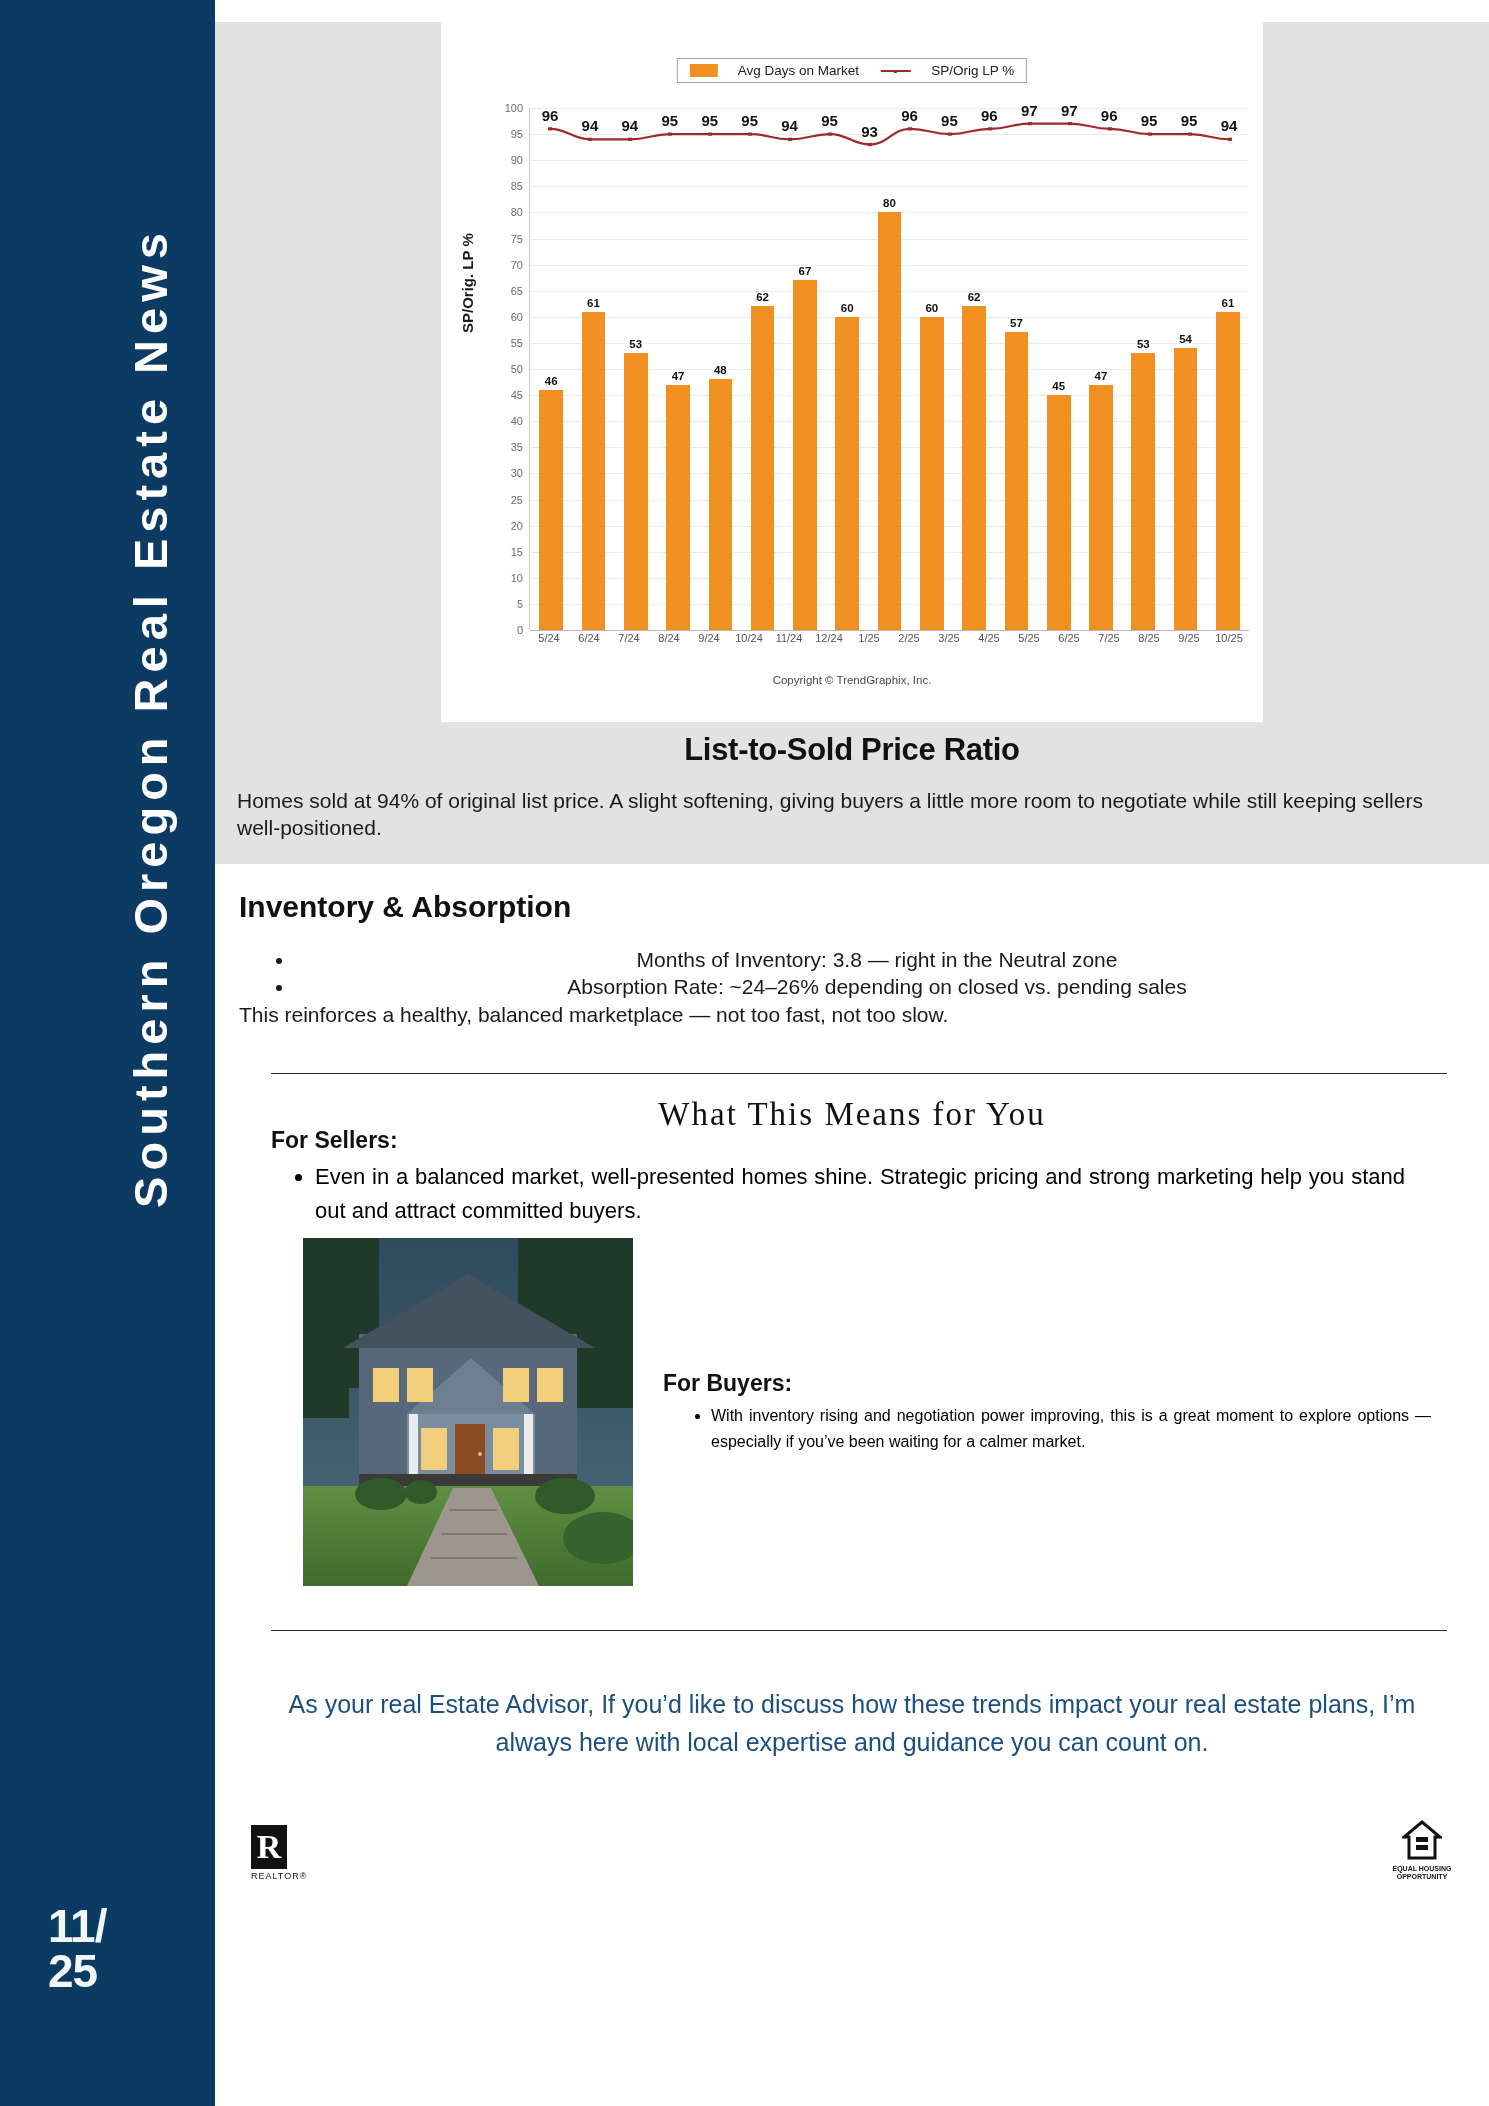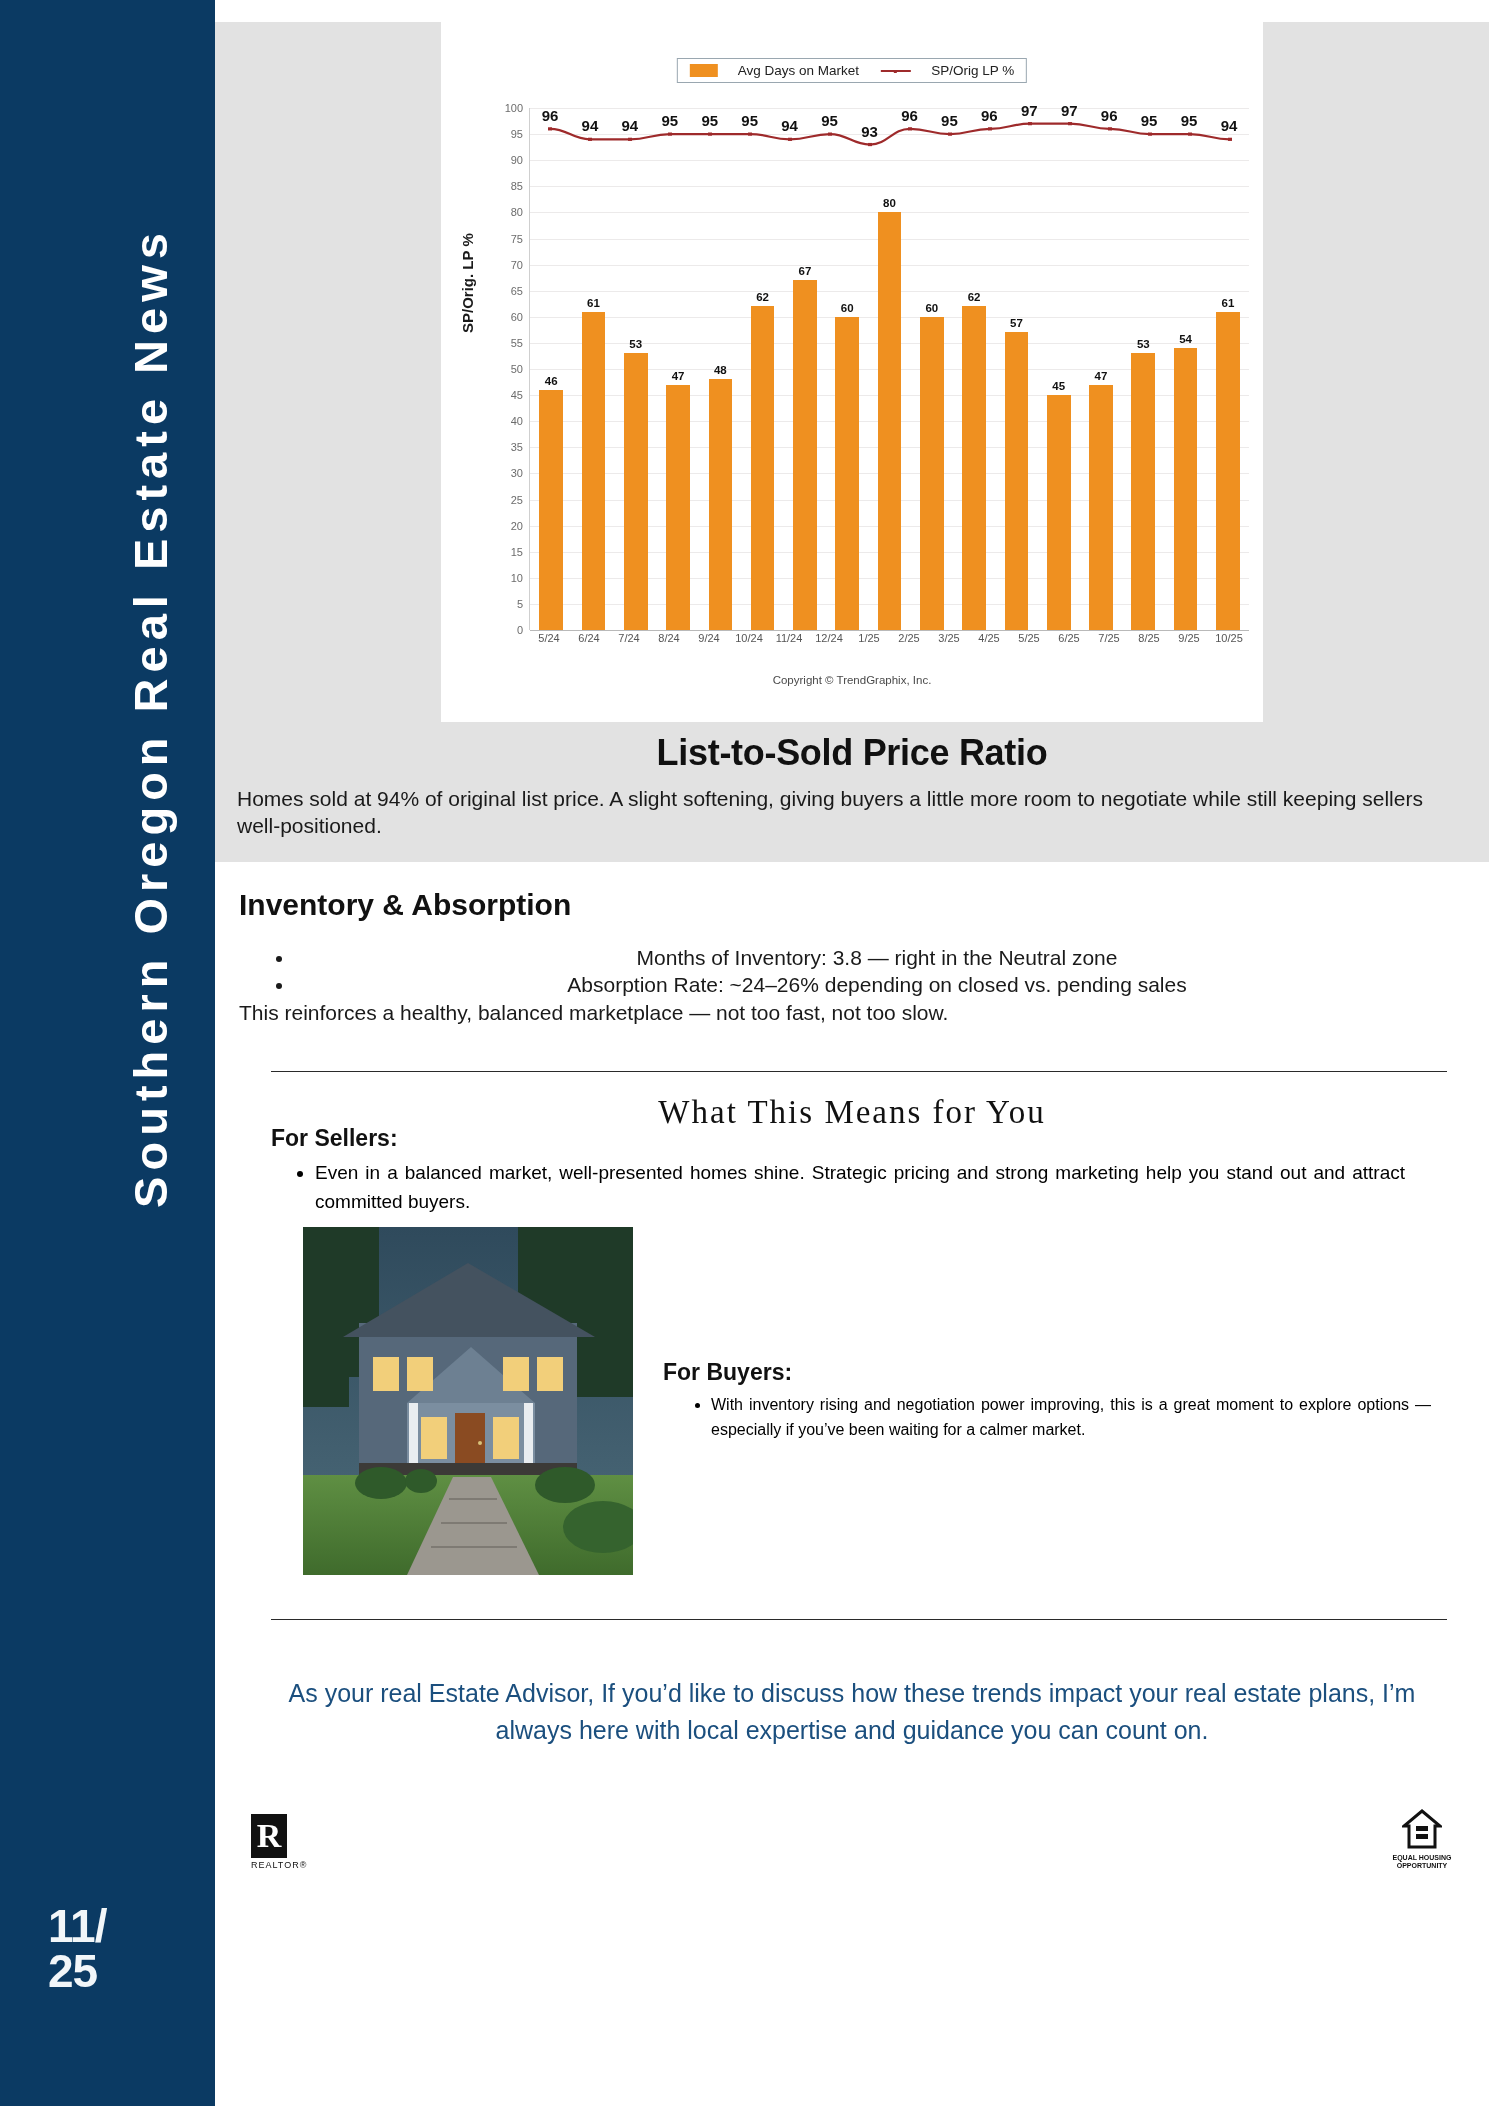--- a/index.html
+++ b/index.html
@@ -98,22 +98,22 @@
   .lineval{position:absolute;font-size:15px;font-weight:bold;color:#111;transform:translate(-50%,0);}
 
   .xaxis{position:absolute;left:88px;right:14px;top:524px;display:flex;}
   .xtick{flex:1 1 0;text-align:center;font-size:11px;color:#555;}
   .copyright{
     position:absolute;left:0;right:0;top:566px;text-align:center;
     font-size:11.5px;color:#4a4a4a;
   }
 
   .ratio-title{
-    text-align:center;font-size:36px;font-weight:bold;color:#111;
-    margin:10px 0 12px 0;letter-spacing:-0.3px;
+    text-align:center;font-size:31px;font-weight:bold;color:#111;
+    margin:10px 0 20px 0;letter-spacing:-0.3px;
   }
   .ratio-desc{
     font-size:21px;color:#1a1a1a;line-height:1.28;
     padding:0 24px 0 22px;margin:0;
   }
 
   
   .body-section{padding:26px 30px 0 24px;}
   .h2{font-size:30px;font-weight:bold;color:#111;margin:0 0 22px 0;}
   ul.bullets{margin:0 0 0 0;padding-left:56px;list-style:disc;}
@@ -126,21 +126,21 @@
   }
 
   .wtm-title{
     text-align:center;font-size:33px;color:#111;
     font-family:"Liberation Serif", serif;
     letter-spacing:2px;margin:22px 0 0 0;
   }
   .sub-head{font-size:23px;font-weight:bold;color:#111;margin:0 0 2px 0;}
   .seller-head{padding-left:56px;margin-top:-6px;}
   .seller-list{padding-left:100px;margin:6px 0 0 0;}
-  .seller-list li{font-size:19px;line-height:1.55;text-align:justify;padding-right:84px;}
+  .seller-list li{font-size:22px;line-height:1.55;text-align:justify;padding-right:84px;}
 
   .two-col{display:flex;align-items:center;margin-top:10px;}
   .photo{
     width:330px;height:348px;margin-left:88px;flex:0 0 330px;
     position:relative;overflow:hidden;border:0;
   }
   .buyers{flex:1 1 auto;padding-left:30px;padding-right:58px;}
   .buyer-list{padding-left:48px;margin:6px 0 0 0;}
   .buyer-list li{font-size:16px;line-height:1.58;text-align:justify;}
 

